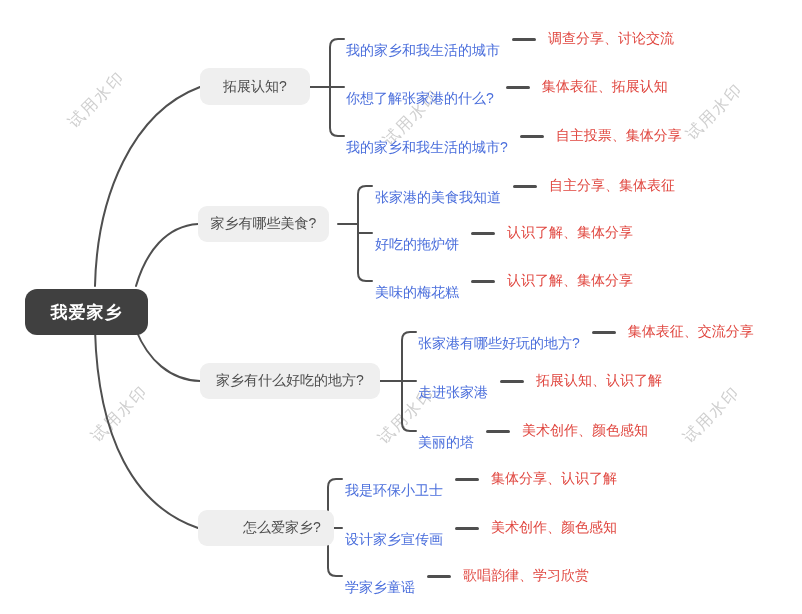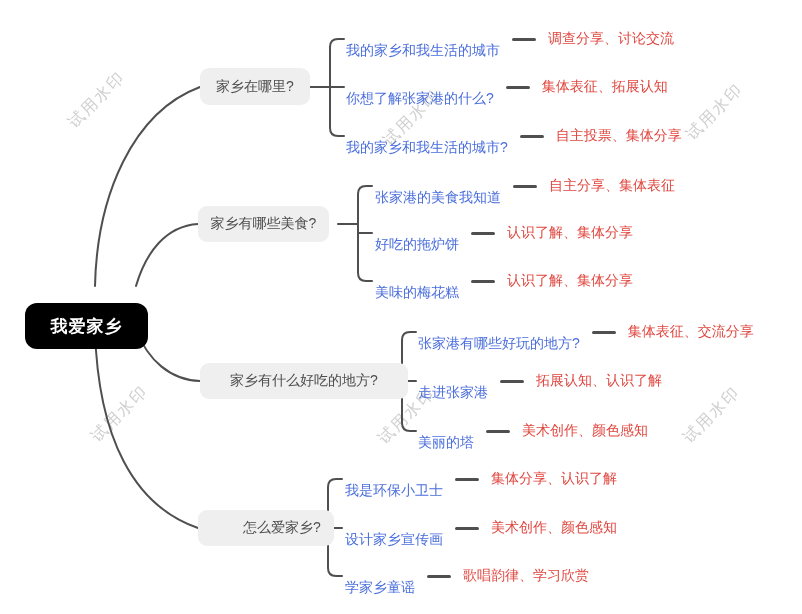--- a/index.html
+++ b/index.html
@@ -18,37 +18,37 @@
     font-size:16px;
     letter-spacing:2px;
     white-space:nowrap;
     z-index:1;
     user-select:none;
   }
   
   .connectors{position:absolute;left:0;top:0;z-index:2;}
   
   .root-node{
-    position:absolute;left:25px;top:303px;width:123px;height:46px;
-    background:#000000;border-radius:12px;
+    position:absolute;left:25px;top:289px;width:123px;height:46px;
+    background:#404040;border-radius:12px;
     display:flex;align-items:center;justify-content:center;
     color:#ffffff;font-size:17px;font-weight:bold;
     z-index:3;letter-spacing:1px;
   }
   
   .branch-node{
     position:absolute;
     background:#efefef;border-radius:9px;
     display:flex;align-items:center;justify-content:center;
     color:#4d4d4d;font-size:14px;
     z-index:3;white-space:nowrap;
   }
   .b1{left:200px;top:68px;width:110px;height:37px;}
   .b2{left:198px;top:206px;width:131px;height:36px;}
-  .b3{left:200px;top:363px;width:208px;height:36px;}
+  .b3{left:200px;top:363px;width:180px;height:36px;}
   .b4{left:198px;top:510px;width:104px;height:36px;padding-left:32px;}
   
   .row{
     position:absolute;
     display:flex;align-items:center;gap:12px;
     transform:translateY(-50%);
     white-space:nowrap;z-index:3;
   }
   .leaf{color:#4a6edc;font-size:14px;margin-top:24px;}
   .act{color:#e0463f;font-size:14px;}
@@ -91,21 +91,21 @@
       <path d="M 402 381 V 423 Q 402 431 410 431 H 416"></path>
 
       <path d="M 302 528 H 342"></path>
       <path d="M 328 528 V 487 Q 328 479 336 479 H 342"></path>
       <path d="M 328 528 V 568 Q 328 576 336 576 H 342"></path>
     </g>
   </svg>
 
   <div class="root-node">我爱家乡</div>
 
-  <div class="branch-node b1">家乡在哪里?</div>
+  <div class="branch-node b1">拓展认知?</div>
   <div class="branch-node b2">家乡有哪些美食?</div>
   <div class="branch-node b3">家乡有什么好吃的地方?</div>
   <div class="branch-node b4">怎么爱家乡?</div>
 
   <div class="row" style="left:346px;top:39px">
     <span class="leaf">我的家乡和我生活的城市</span>
     <span class="dash"></span>
     <span class="act">调查分享、讨论交流</span>
   </div>
   <div class="row" style="left:346px;top:87px">

